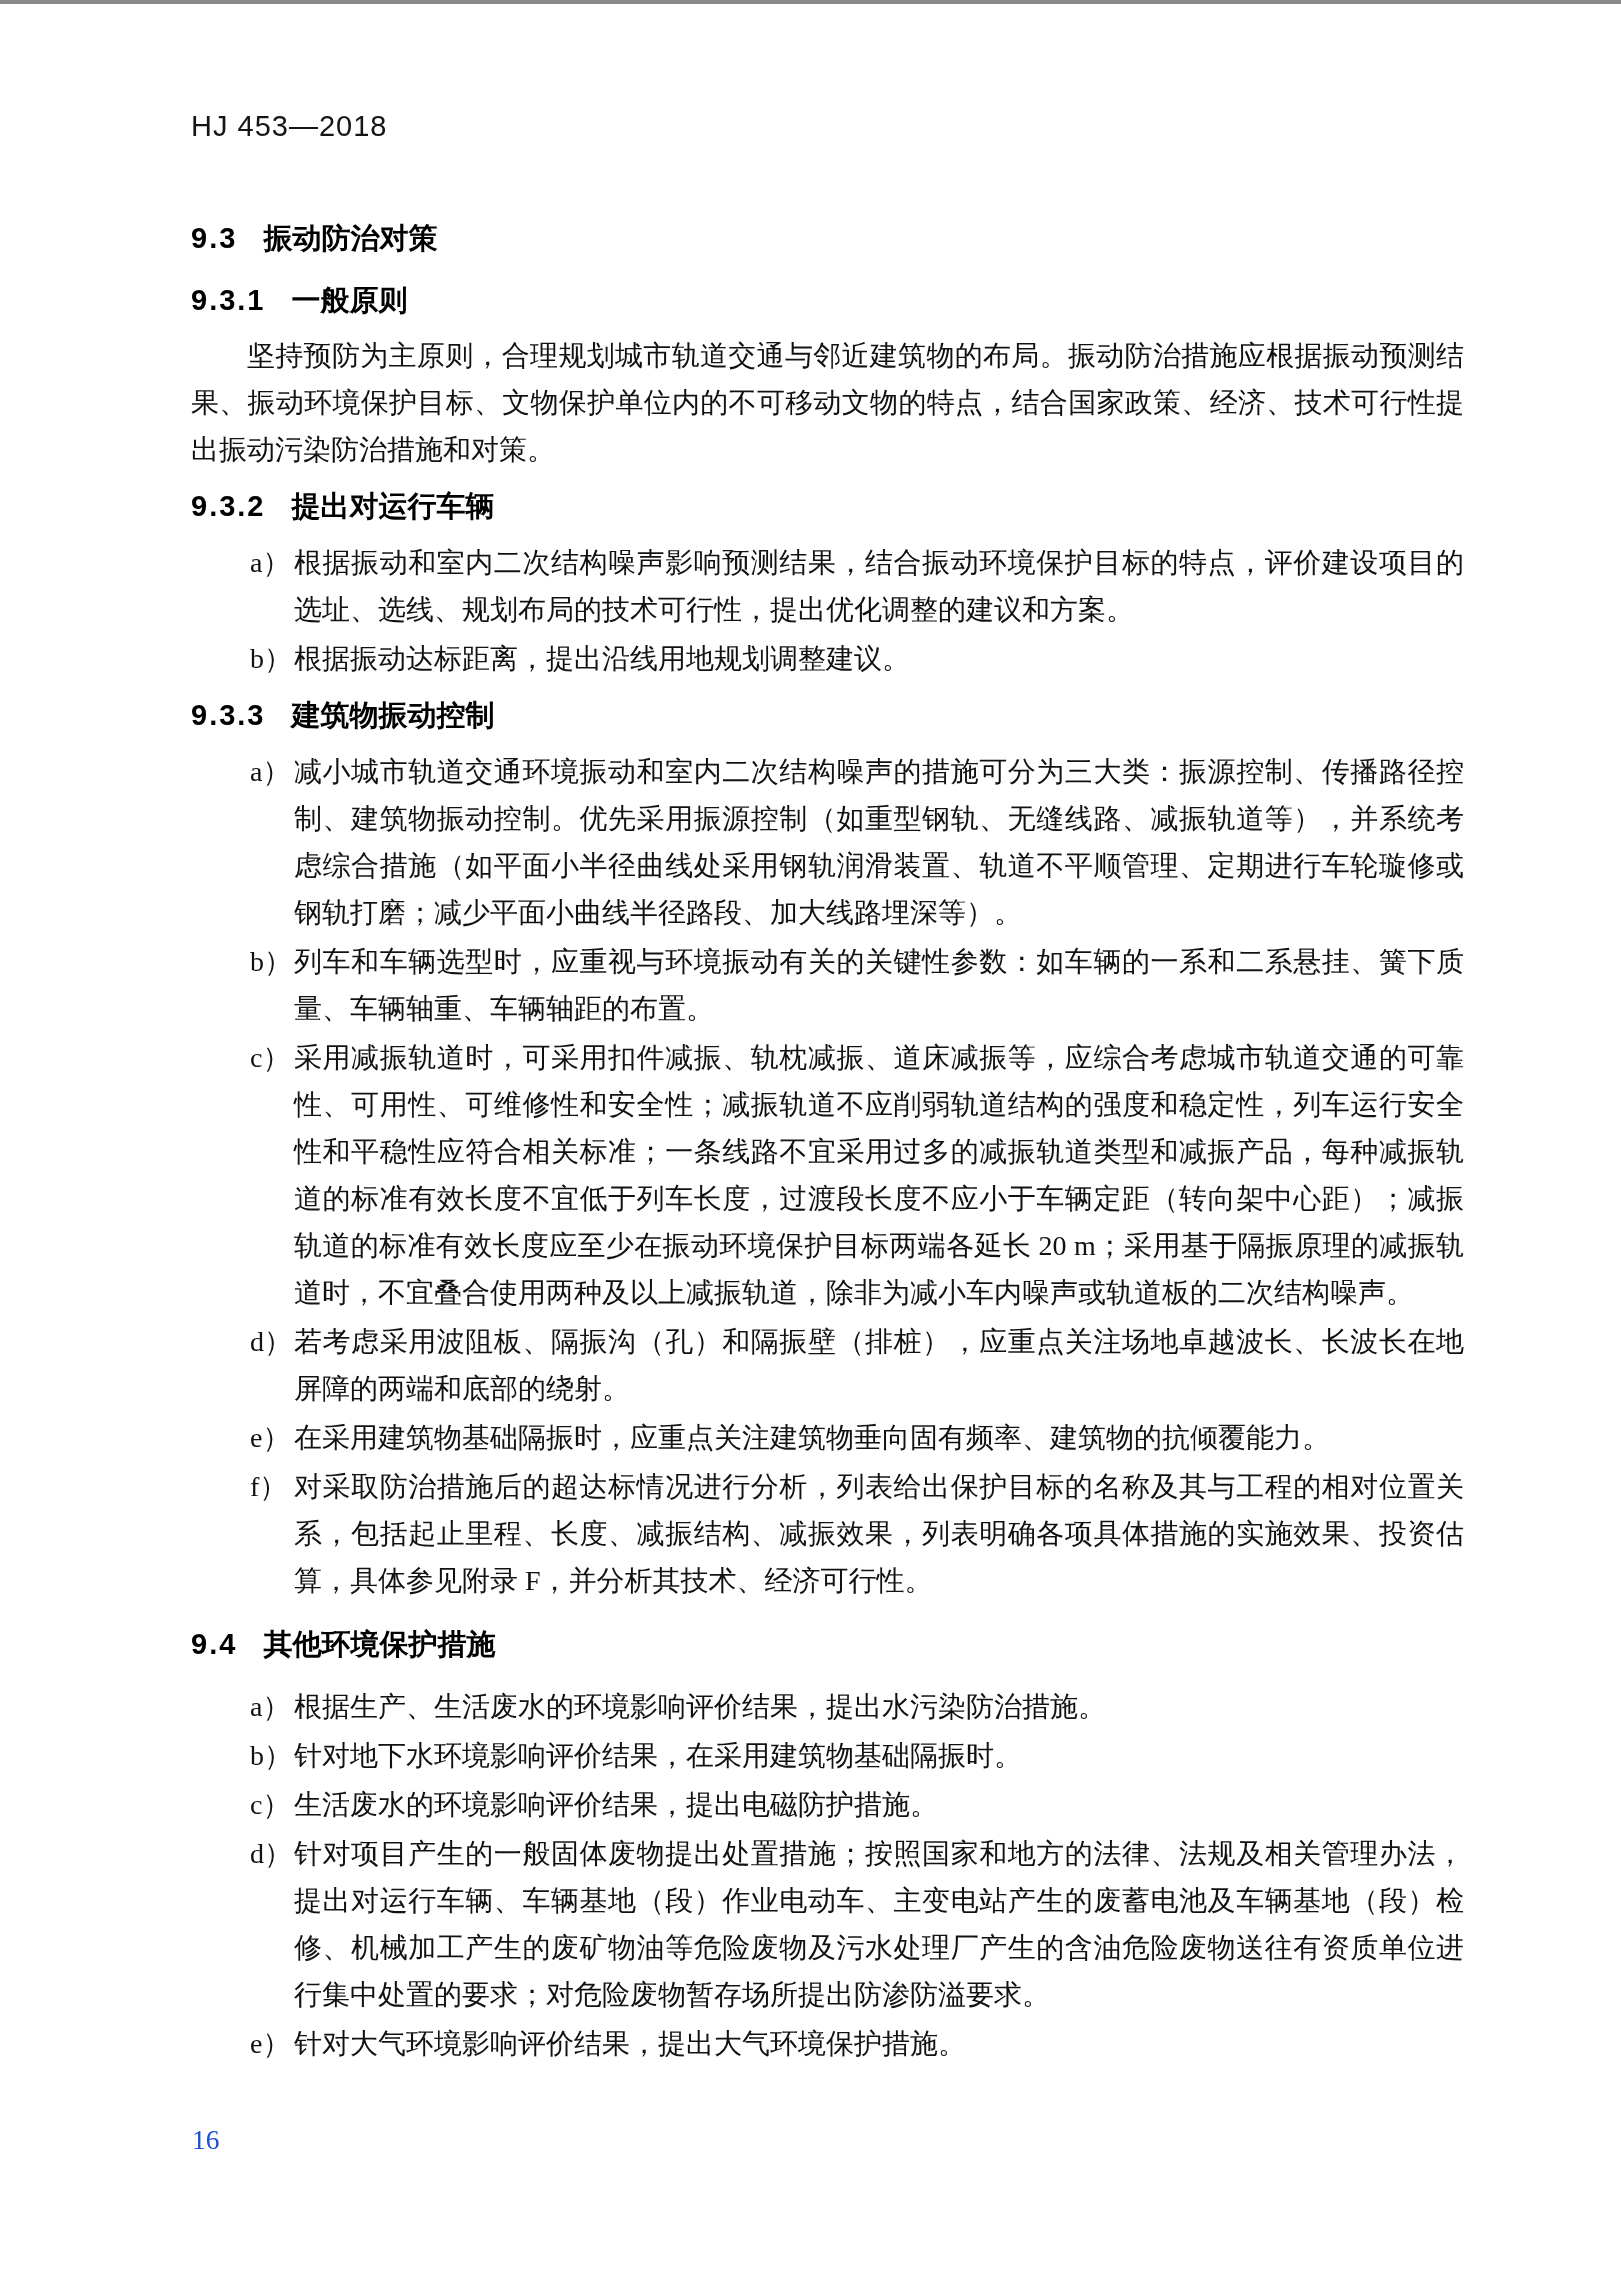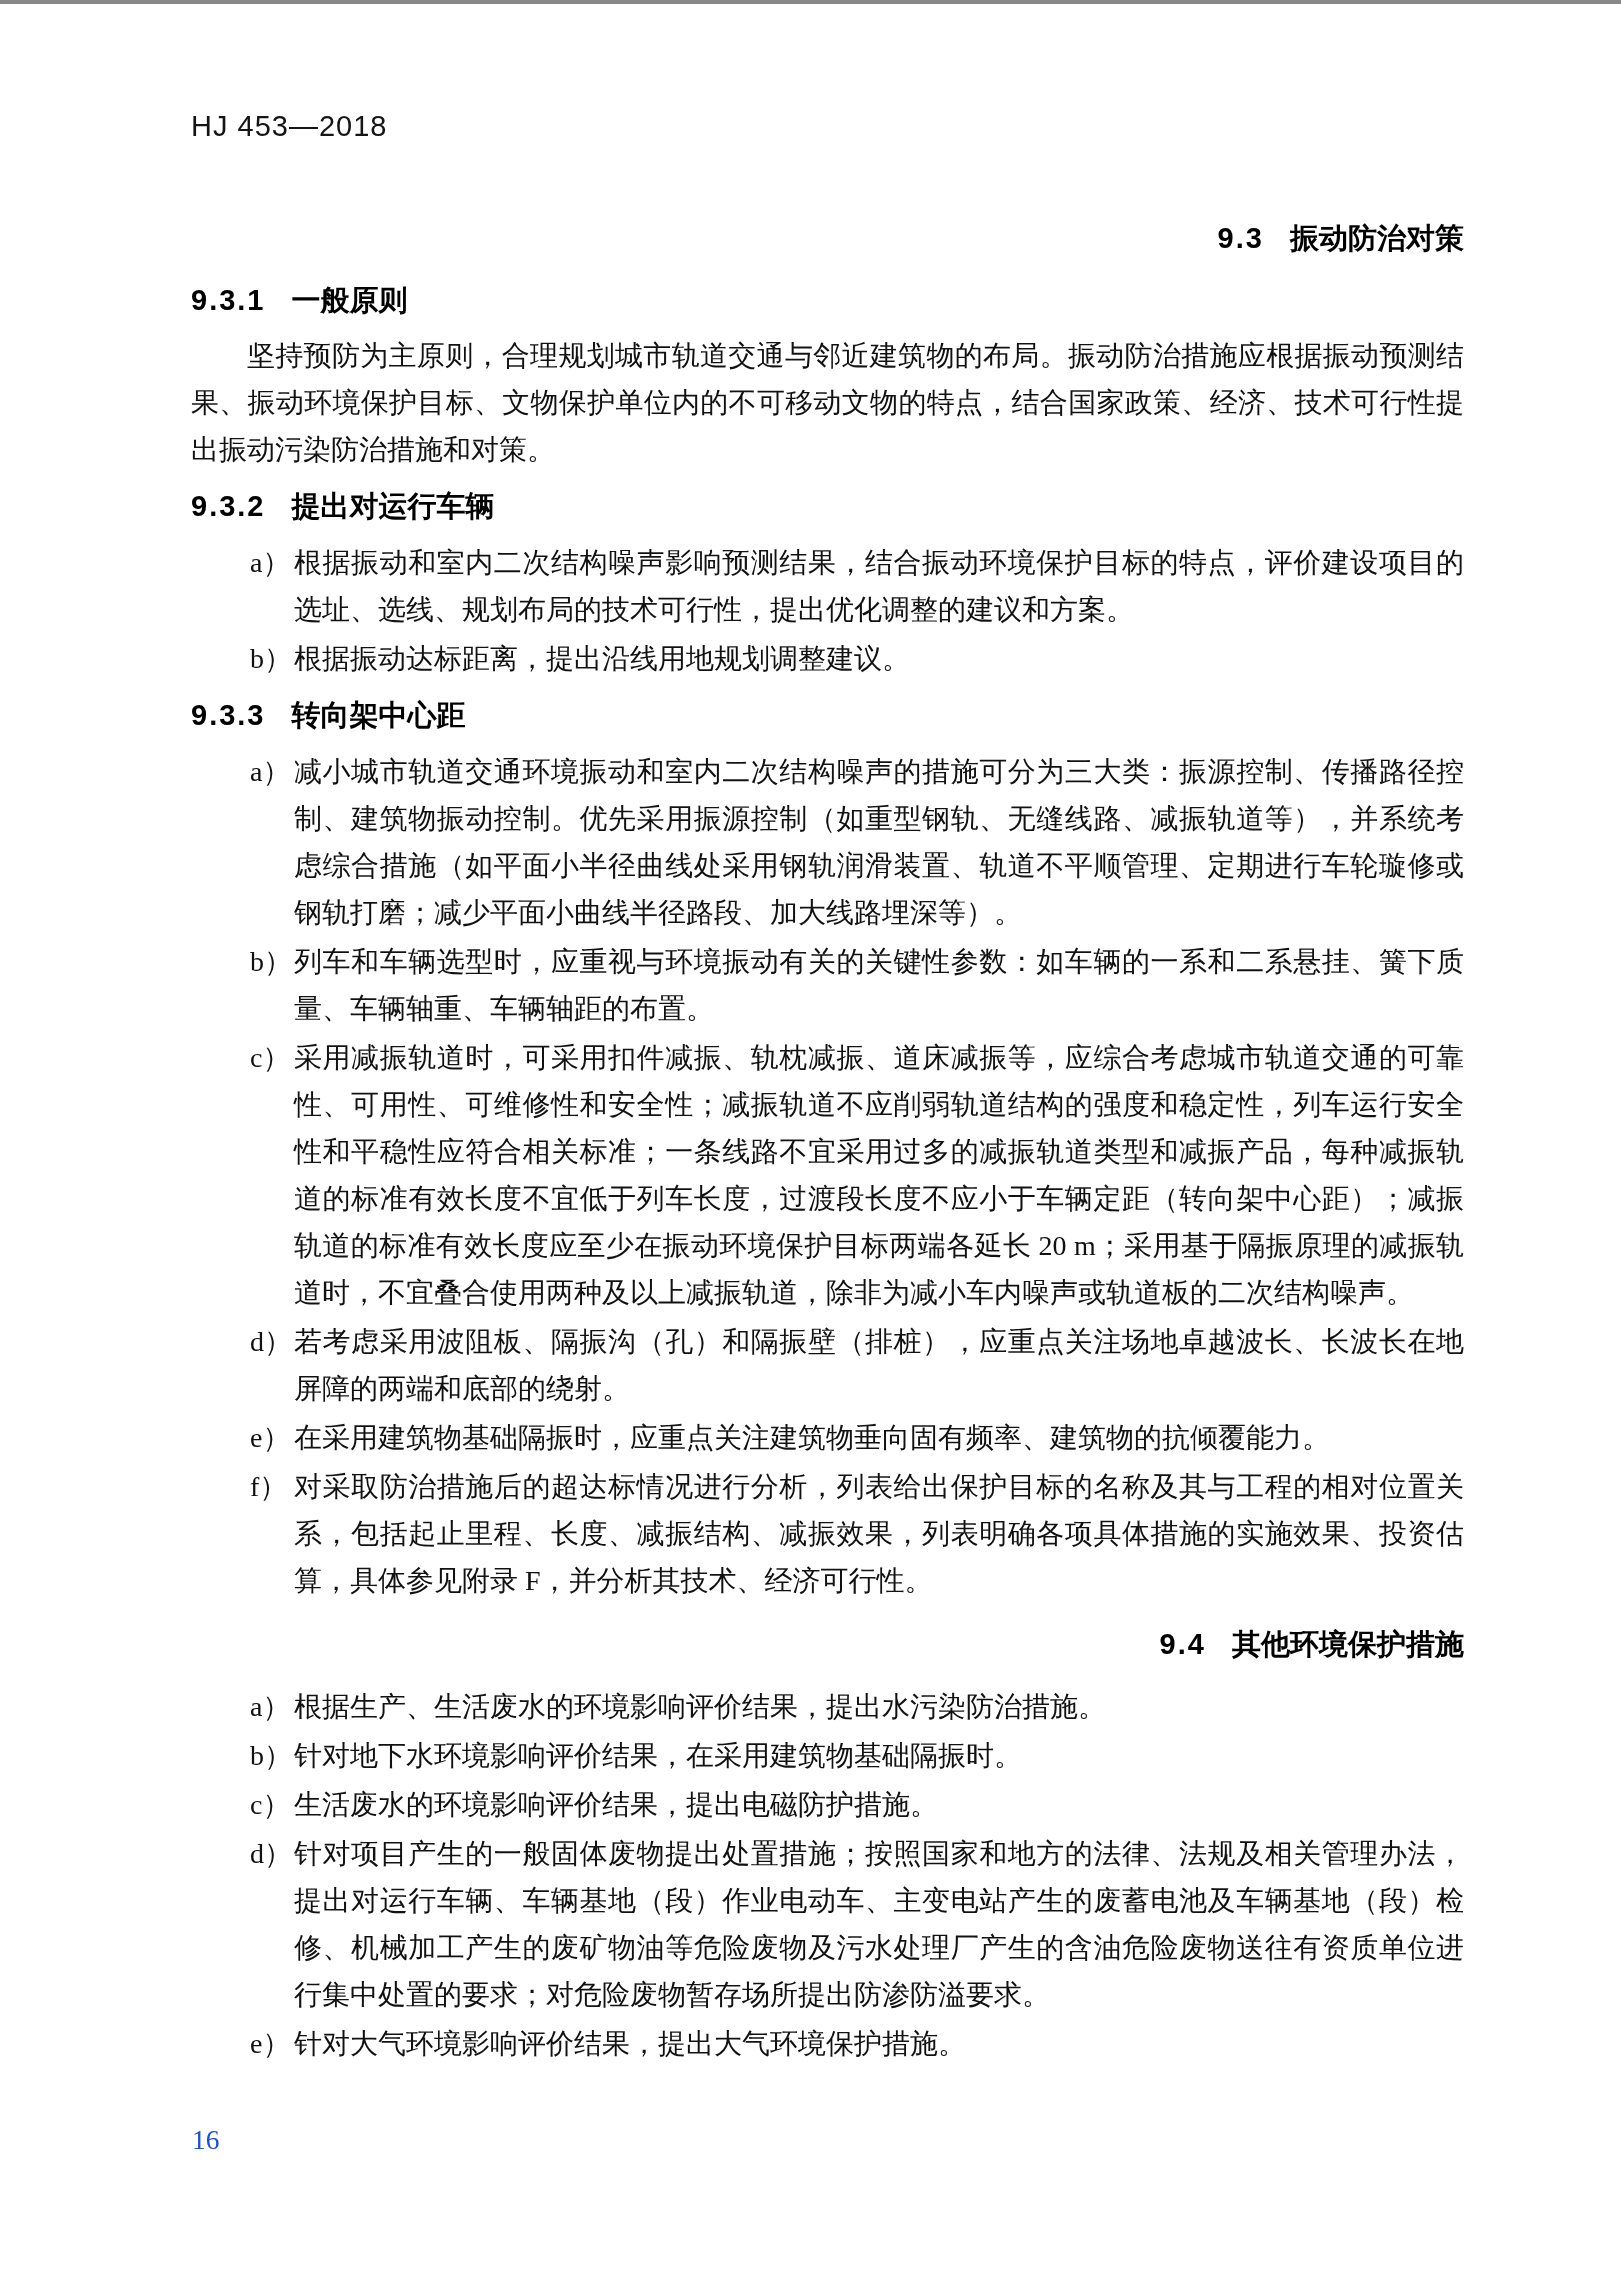--- a/index.html
+++ b/index.html
@@ -25,21 +25,21 @@
     margin: 0 0 69px 0;
     color: #151515;
   }
   h2.sec, h3.sec {
     font-family: "Liberation Sans", "DejaVu Sans", sans-serif;
     font-weight: 700;
     font-size: 29px;
     line-height: 46px;
     color: #000;
   }
-  h2.sec { margin: 17.6px 0 15.7px 0; text-align: right; }
+  h2.sec { margin: 17.6px 0 15.7px 0; }
   h3.sec { margin: 9.8px 0 9.8px 0; }
   .sec .num { margin-right: 0.9em; letter-spacing: 2px; }
   p.body-para {
     margin: 0;
     text-align: justify;
     text-indent: 2em;
   }
   ul.item-list {
     list-style: none;
     margin: 0;
@@ -85,21 +85,21 @@
   <h3 class="sec">
     <span class="num">9.3.2</span><span>提出对运行车辆</span>
   </h3>
 
   <ul class="item-list">
     <li><span class="label">a）</span><span>根据振动和室内二次结构噪声影响预测结果，结合振动环境保护目标的特点，评价建设项目的选址、选线、规划布局的技术可行性，提出优化调整的建议和方案。</span></li>
     <li><span class="label">b）</span><span>根据振动达标距离，提出沿线用地规划调整建议。</span></li>
   </ul>
 
   <h3 class="sec">
-    <span class="num">9.3.3</span><span>转向架中心距</span>
+    <span class="num">9.3.3</span><span>建筑物振动控制</span>
   </h3>
 
   <ul class="item-list">
     <li><span class="label">a）</span><span>减小城市轨道交通环境振动和室内二次结构噪声的措施可分为三大类：振源控制、传播路径控制、建筑物振动控制。优先采用振源控制（如重型钢轨、无缝线路、减振轨道等），并系统考虑综合措施（如平面小半径曲线处采用钢轨润滑装置、轨道不平顺管理、定期进行车轮璇修或钢轨打磨；减少平面小曲线半径路段、加大线路埋深等）。</span></li>
     <li><span class="label">b）</span><span>列车和车辆选型时，应重视与环境振动有关的关键性参数：如车辆的一系和二系悬挂、簧下质量、车辆轴重、车辆轴距的布置。</span></li>
     <li><span class="label">c）</span><span>采用减振轨道时，可采用扣件减振、轨枕减振、道床减振等，应综合考虑城市轨道交通的可靠性、可用性、可维修性和安全性；减振轨道不应削弱轨道结构的强度和稳定性，列车运行安全性和平稳性应符合相关标准；一条线路不宜采用过多的减振轨道类型和减振产品，每种减振轨道的标准有效长度不宜低于列车长度，过渡段长度不应小于车辆定距（转向架中心距）；减振轨道的标准有效长度应至少在振动环境保护目标两端各延长 20 m；采用基于隔振原理的减振轨道时，不宜叠合使用两种及以上减振轨道，除非为减小车内噪声或轨道板的二次结构噪声。</span></li>
     <li><span class="label">d）</span><span>若考虑采用波阻板、隔振沟（孔）和隔振壁（排桩），应重点关注场地卓越波长、长波长在地屏障的两端和底部的绕射。</span></li>
     <li><span class="label">e）</span><span>在采用建筑物基础隔振时，应重点关注建筑物垂向固有频率、建筑物的抗倾覆能力。</span></li>
     <li><span class="label">f）</span><span>对采取防治措施后的超达标情况进行分析，列表给出保护目标的名称及其与工程的相对位置关系，包括起止里程、长度、减振结构、减振效果，列表明确各项具体措施的实施效果、投资估算，具体参见附录 F，并分析其技术、经济可行性。</span></li>
   </ul>

